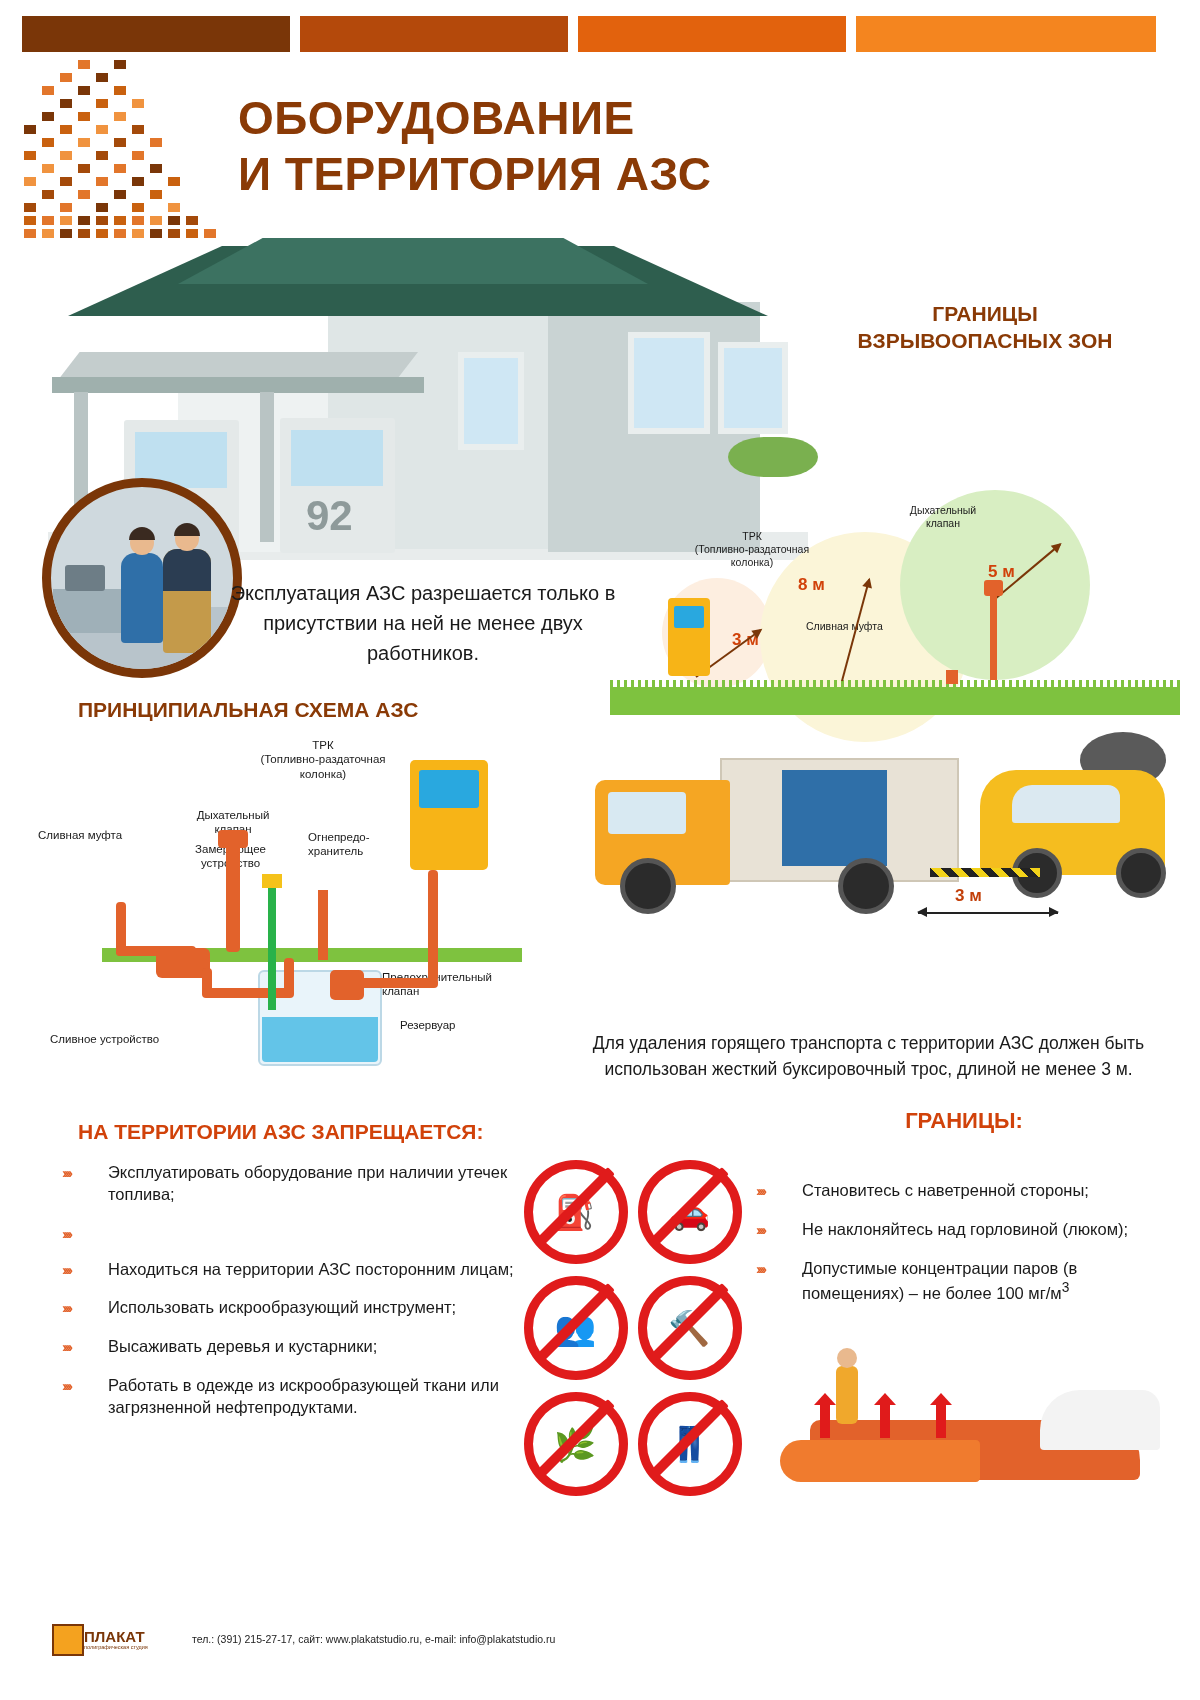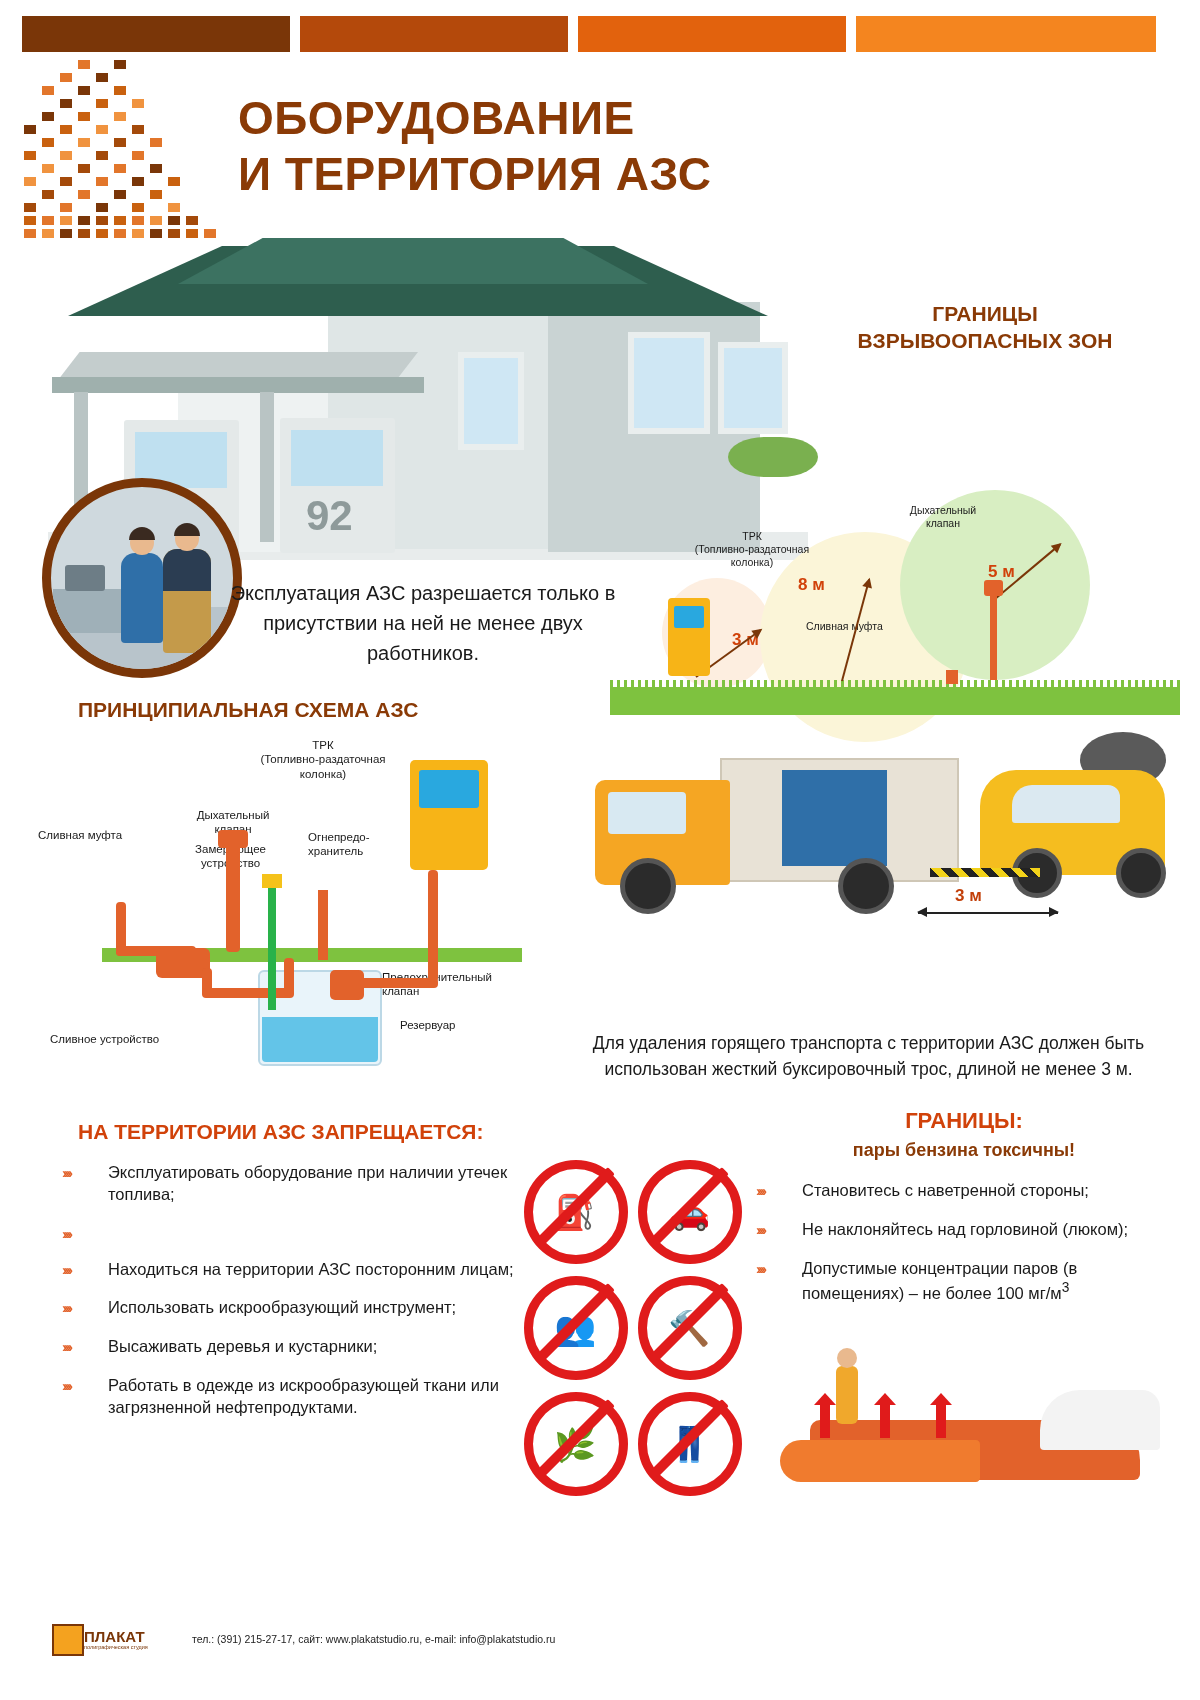--- a/index.html
+++ b/index.html
@@ -433,21 +433,20 @@
       <span class="glyph">🌿</span>
         <span class="slash"></span>
     </div>
     <div class="sign" style="left:114px;top:232px;">
       <span class="glyph">👖</span>
         <span class="slash"></span>
     </div>
   </div>
 
   <div class="remember-title">ГРАНИЦЫ:</div>
-  <div class="remember-sub">пары бензина токсичны!</div>
   <div class="rem-list">
     <div class="li">
       <span class="chev">››››</span>
       <span class="litxt">Становитесь с наветренной стороны;</span>
     </div>
     <div class="li">
       <span class="chev">››››</span>
       <span class="litxt">Не наклоняйтесь над горловиной (люком);</span>
     </div>
     <div class="li">

